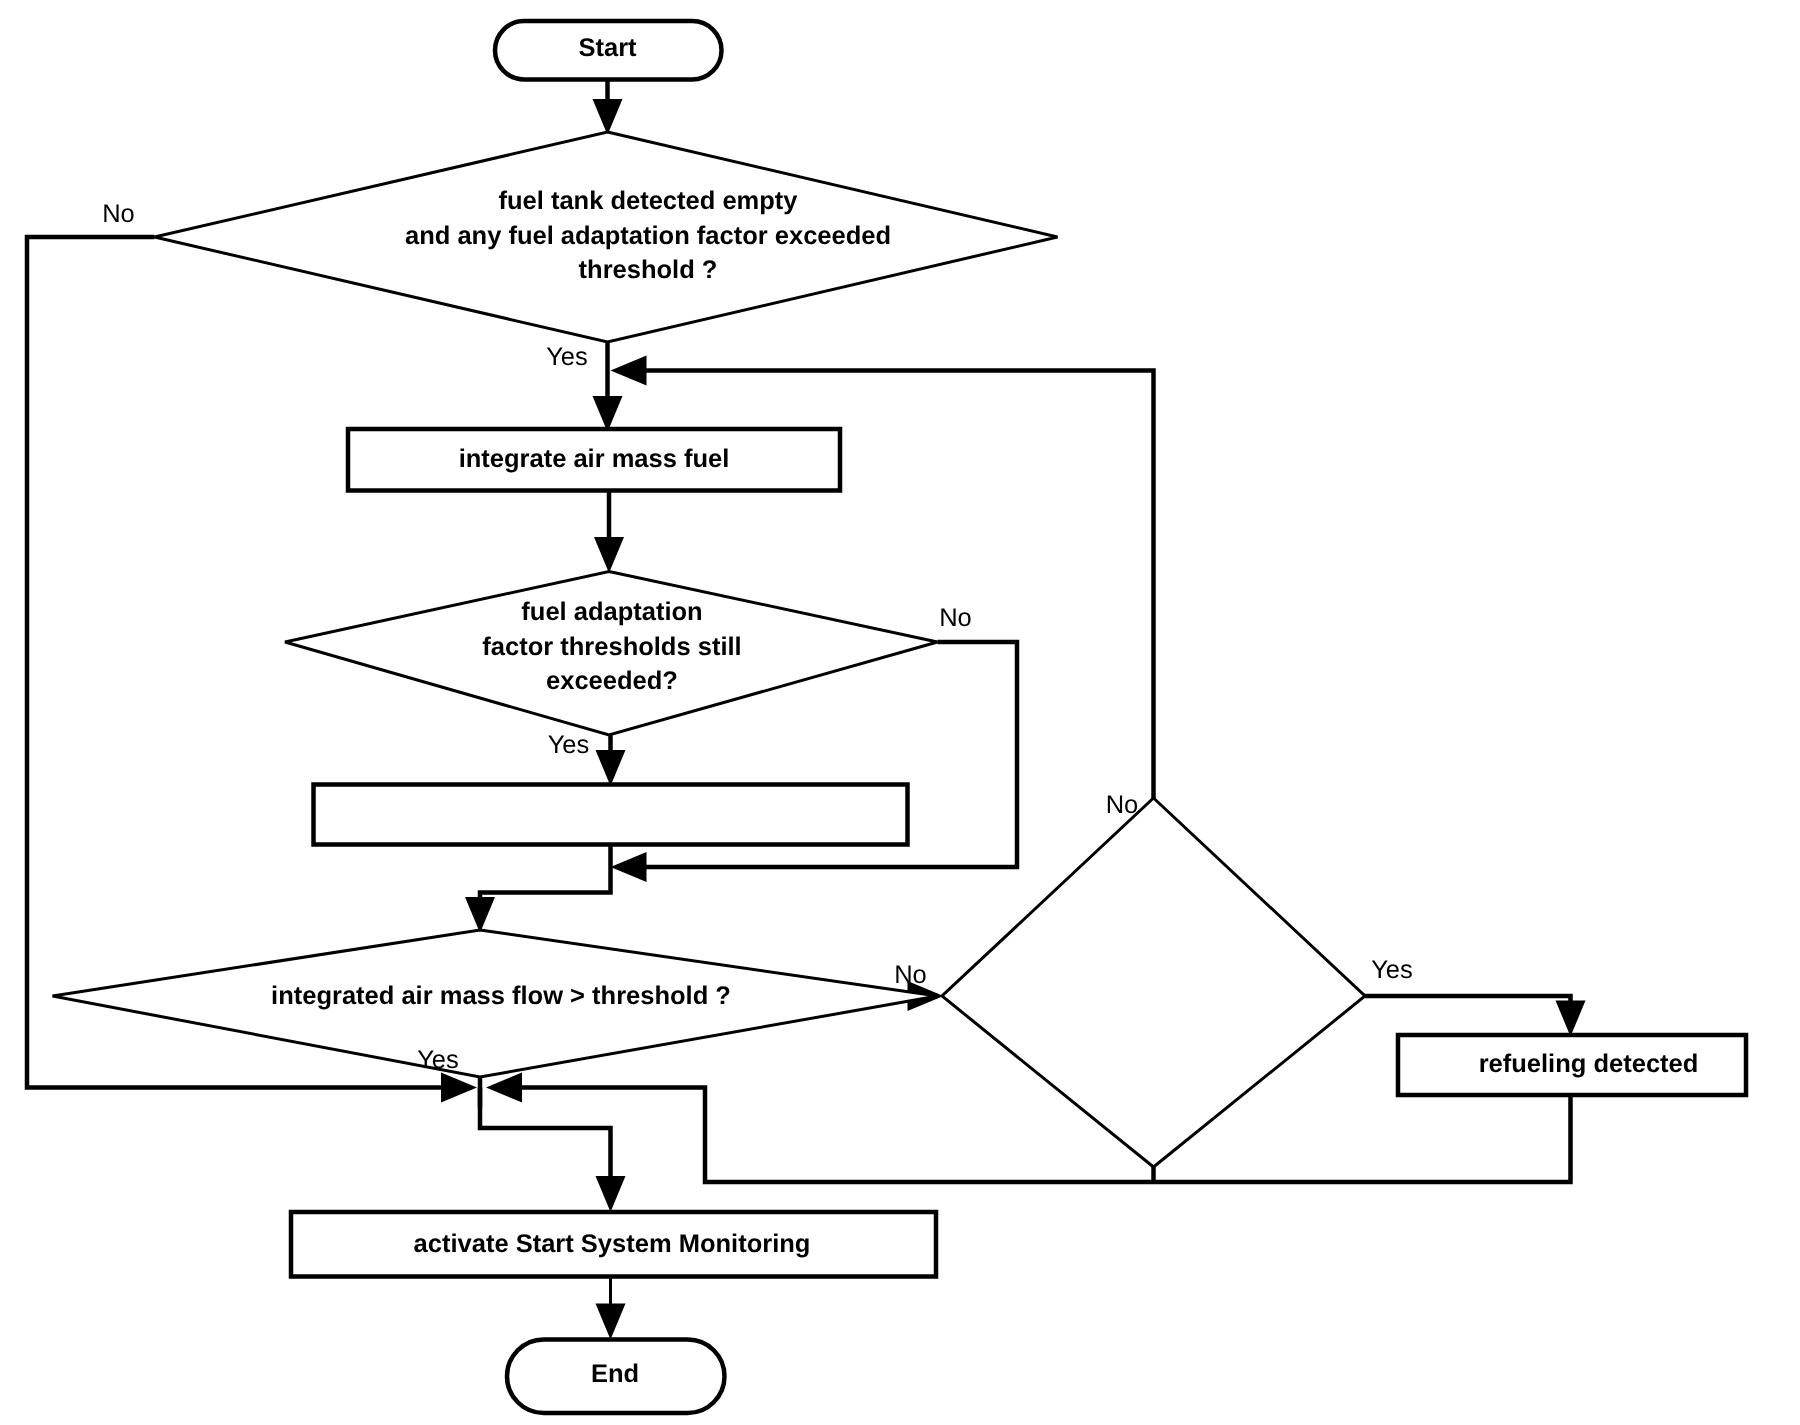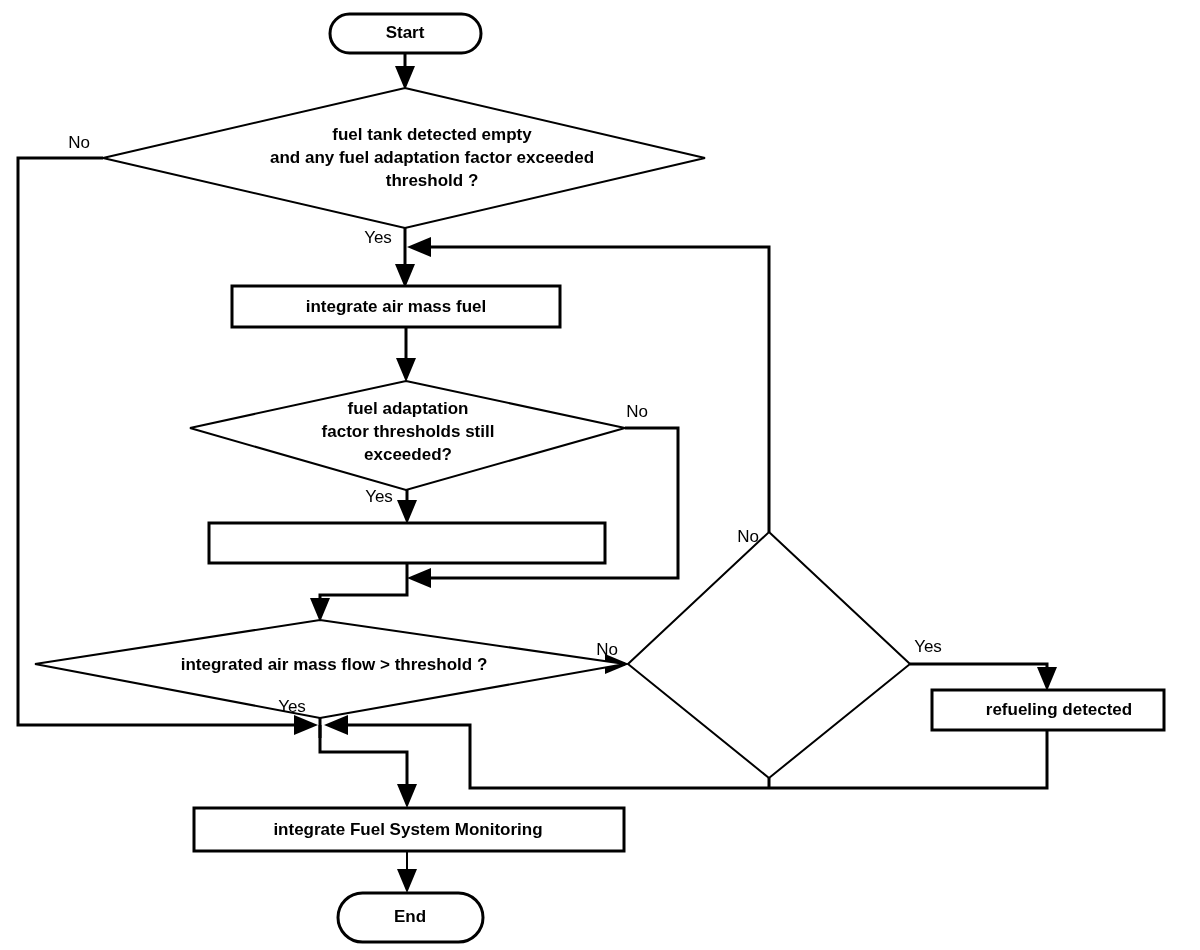--- a/index.html
+++ b/index.html
@@ -184,21 +184,21 @@
   <div class="node-text" style="left:408px; top:432px;">fuel adaptation
 factor thresholds still
 exceeded?</div>
 
 
   <div class="node-text" style="left:334px; top:665px;">integrated air mass flow &gt; threshold ?</div>
 
 
   <div class="node-text" style="left:1048px; top:710px;margin-left:11px;">refueling detected</div>
 
-  <div class="node-text" style="left:408px; top:830px;">integrate Fuel System Monitoring</div>
+  <div class="node-text" style="left:408px; top:830px;">activate Start System Monitoring</div>
 
   <div class="node-text" style="left:410px; top:917px;">End</div>
 
   <div class="edge-label" style="left:79px; top:143px;">No</div>
 
   <div class="edge-label" style="left:378px; top:238px;">Yes</div>
 
   <div class="edge-label" style="left:637px; top:412px;">No</div>
 
   <div class="edge-label" style="left:379px; top:497px;">Yes</div>

